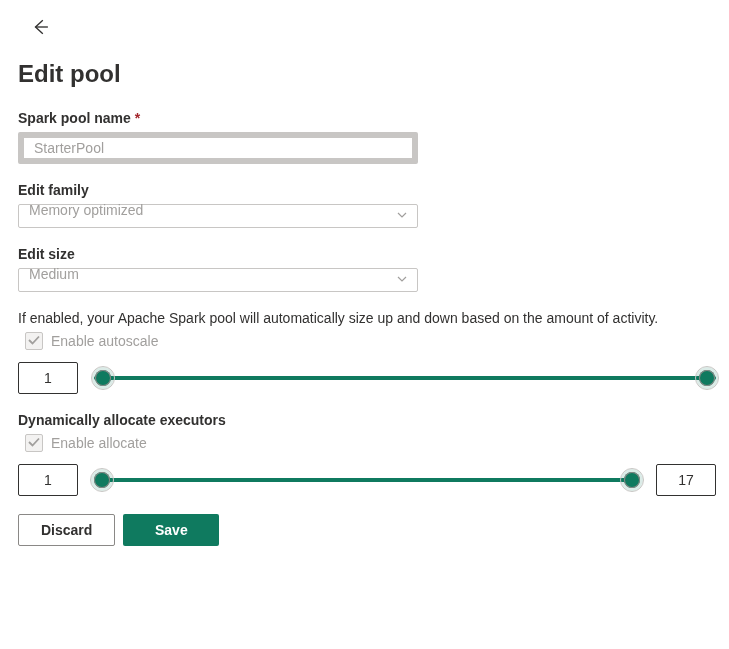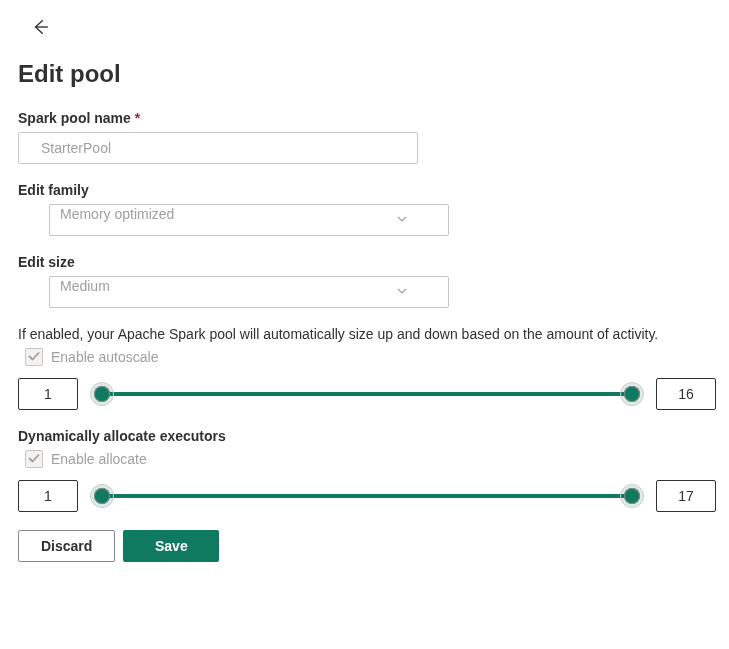--- a/index.html
+++ b/index.html
@@ -37,50 +37,49 @@
     .required { color: #a4262c; }
     .description {
       font-size: 14px;
       color: #323130;
       margin-bottom: 6px;
       font-weight: 400;
     }
     .text-input {
       width: 400px;
       height: 32px;
-      border: 1px solid #b91c1c;
-      border-radius: 2px;
-      padding: 0 22px;
+      border: 6px solid #b91c1c;
+      border-radius: 2px;
+      padding: 0 10px;
       font-family: inherit;
       font-size: 14px;
       color: #323130;
     }
     .text-input:disabled {
       color: #a19f9d;
       border-color: #c8c6c4;
       background: #fff;
     }
     .select-wrap {
       position: relative;
       width: 400px;
     }
     .select-input {
       width: 100%;
-      height: 32px;
+      height: 24px;
       border: 1px solid #c8c6c4;
       border-radius: 2px;
       padding: 0 30px 12px 10px;
       font-family: inherit;
       font-size: 14px;
       background: #fff;
       color: #a19f9d;
       display: flex;
       align-items: center;
       cursor: default;
-      margin-left: 31px;
     }
     .chevron {
       position: absolute;
       right: 10px;
       top: 50%;
       transform: translateY(-50%);
       pointer-events: none;
     }
     .chevron svg { width: 12px; height: 12px; }
     .checkbox-row {
@@ -228,21 +227,20 @@
       </span>
     </div>
     <span class="checkbox-label">Enable autoscale</span>
   </div>
   <div class="slider-row">
     <div class="slider-val">1</div>
     <div class="slider-track">
       <div class="slider-thumb" style="left:1.5%"></div>
       <div class="slider-thumb" style="left:98.5%"></div>
     </div>
-    <div class="slider-val">16</div>
   </div>
 </div>
 
 <div class="form-group">
   <div class="label">Dynamically allocate executors</div>
   <div class="checkbox-row">
     <div class="checkbox">
       <span>
         <svg viewBox="0 0 14 14" fill="none" stroke="#a19f9d" stroke-width="1.8">
             <path d="M2 7 L5.5 10.5 L12 3.5"></path>

